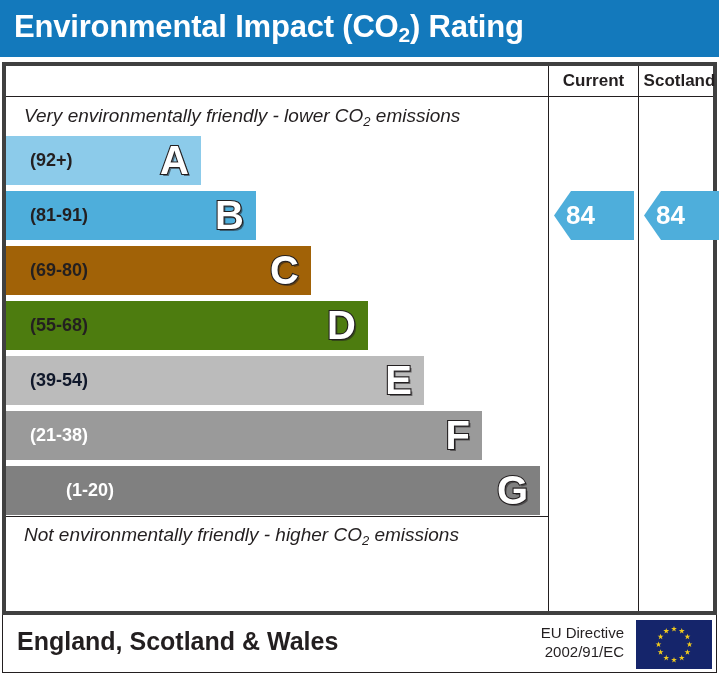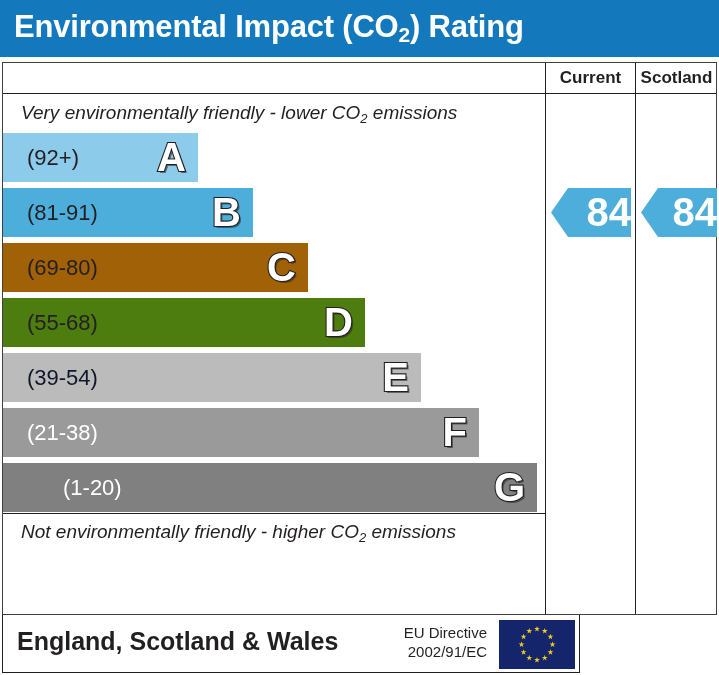--- a/index.html
+++ b/index.html
@@ -47,21 +47,21 @@
     top: 5px;
   }
 
   
   .grid {
     position: absolute;
     left: 2px;
     top: 62px;
     width: 715px;
     height: 553px;
-    border: 1px solid #404040;
+    border: 4px solid #404040;
     box-sizing: border-box;
     background: #ffffff;
   }
 
   
   .vrule {
     position: absolute;
     top: 0;
     width: 1px;
     height: 100%;
@@ -127,22 +127,22 @@
     position: absolute;
     left: 0;
     height: 49px;
   }
   .band-range {
     position: absolute;
     left: 24px;
     top: 0;
     height: 61px;
     line-height: 49px;
-    font-size: 22px;
-    font-weight: normal;
+    font-size: 18px;
+    font-weight: bold;
     white-space: nowrap;
   }
   .band-letter {
     position: absolute;
     right: 12px;
     top: 50%;
     transform: translateY(-52%);
     font-size: 40px;
     font-weight: bold;
     color: #ffffff;
@@ -151,38 +151,38 @@
     paint-order: stroke fill;
     text-shadow:
       2px 2px 0 rgba(35,31,32,0.55);
   }
 
   
   .rating {
     position: absolute;
     height: 49px;
     color: #ffffff;
-    font-size: 40px;
+    font-size: 26px;
     font-weight: bold;
     display: flex;
     align-items: center;
-    justify-content: flex-end;
+    justify-content: flex-start;
     clip-path: polygon(17px 0, 100% 0, 100% 100%, 17px 100%, 0 50%);
     padding-left: 12px;
     box-sizing: border-box;
   }
   .rating.current   { left: 548px; width: 80px; }
   .rating.potential { left: 638px; width: 76px; }
 
   
   .footer {
     position: absolute;
     left: 2px;
     top: 615px;
-    width: 578px;
+    width: 715px;
     height: 58px;
     border: 1px solid #231f20;
     border-top: none;
     box-sizing: border-box;
     background: #ffffff;
   }
   .footer-region {
     position: absolute;
     left: 14px;
     top: 12px;

